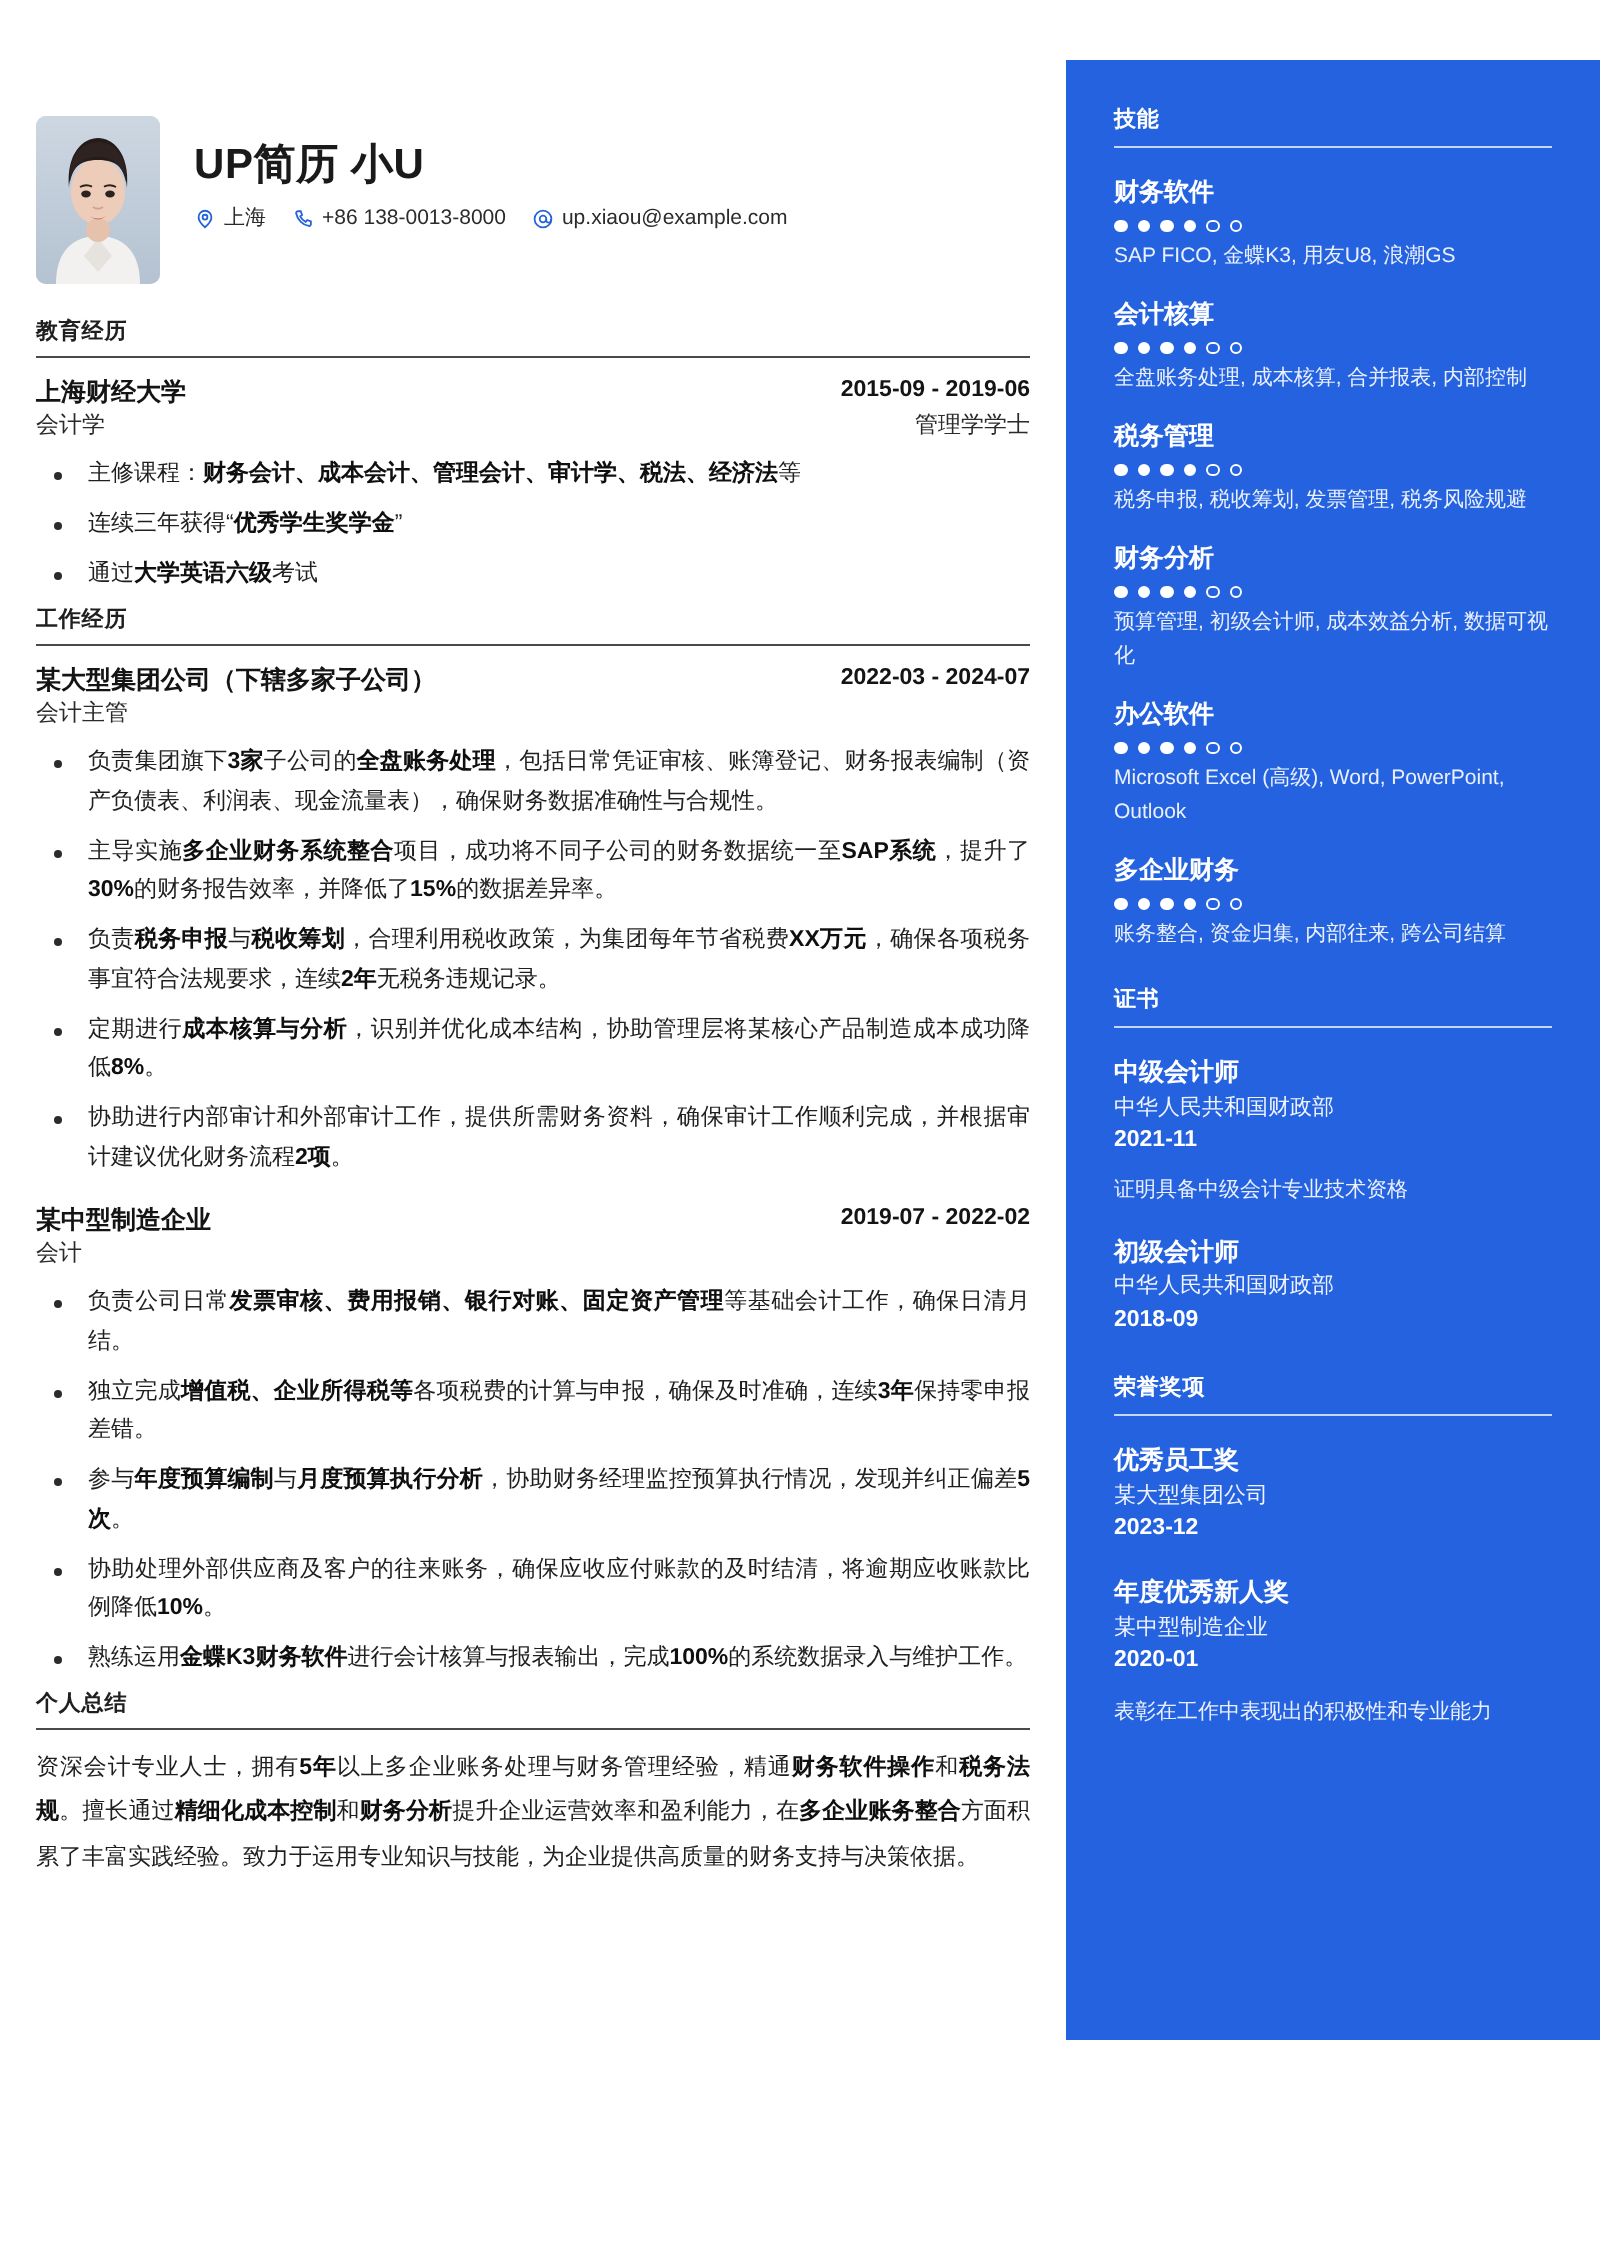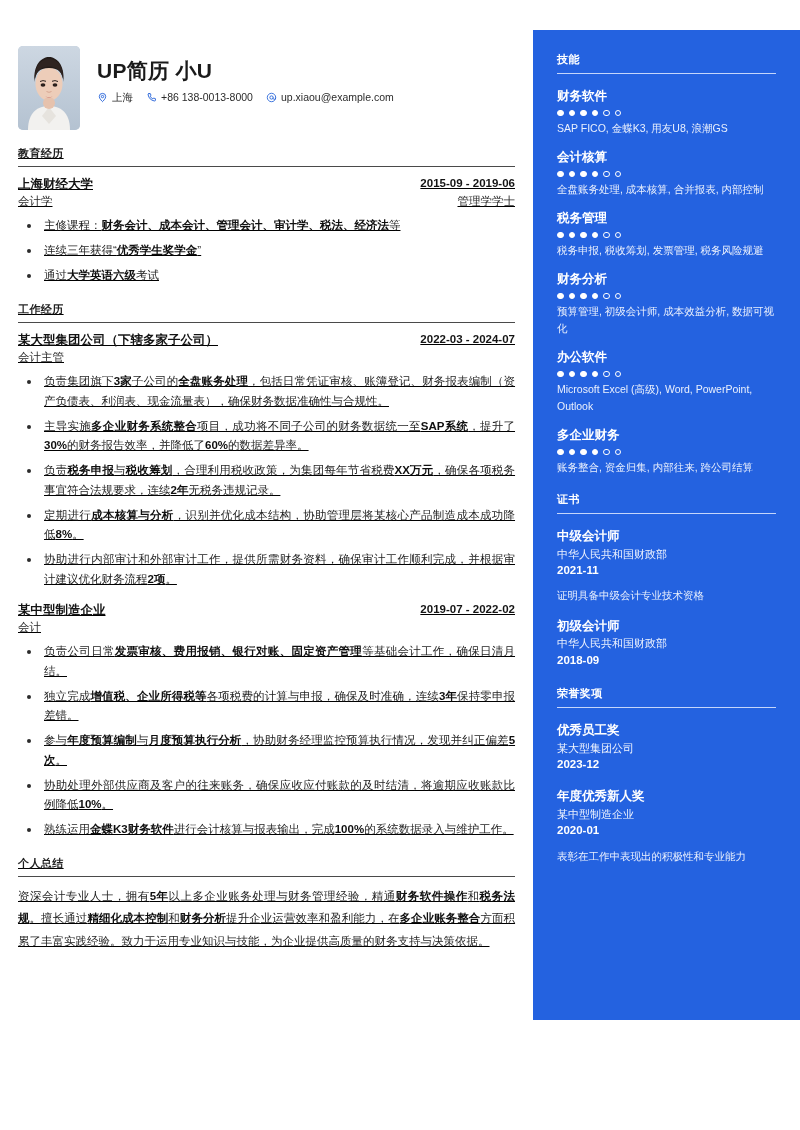--- a/index.html
+++ b/index.html
@@ -15,21 +15,21 @@
     position: relative;
     width: 800px;
     height: 1130px;
     background: #ffffff;
     overflow: hidden;
   }
 
   
   .main-col {
     position: absolute;
-    left: 0; top: 0;
+    left: 0; top: 12px;
     width: 533px;
     padding: 46px 18px 0 18px;
   }
 
   .header-row {
     display: flex;
     align-items: flex-start;
     gap: 17px;
     margin-bottom: 16px;
   }
@@ -69,22 +69,21 @@
     align-items: center;
     gap: 4px;
     margin-right: 13px;
     white-space: nowrap;
   }
   .contact-item .ci { display: inline-flex; align-items: center; color: #2563d9; }
   .contact-item .ci svg { display: block; }
 
   
   .sec {
-    margin-top: 16px;
-    text-decoration: underline;
+    margin-top: 4px;
   }
   .sec-title {
     font-size: 11px;
     font-weight: 700;
     color: #1f1f1f;
     letter-spacing: 0.4px;
     padding-bottom: 5px;
     margin-bottom: 8px;
     border-bottom: 1px solid #4a4a4a;
   }
@@ -357,21 +356,21 @@
             <div class="entry-row">
               <div class="entry-org">某大型集团公司（下辖多家子公司）</div>
               <div class="entry-date">2022-03 - 2024-07</div>
             </div>
             <div class="entry-row">
               <div class="entry-sub">会计主管</div>
               <div class="entry-sub-right"></div>
             </div>
             <ul class="bullets">
               <li>负责集团旗下<b>3家</b>子公司的<b>全盘账务处理</b>，包括日常凭证审核、账簿登记、财务报表编制（资产负债表、利润表、现金流量表），确保财务数据准确性与合规性。</li>
-              <li>主导实施<b>多企业财务系统整合</b>项目，成功将不同子公司的财务数据统一至<b>SAP系统</b>，提升了<b>30%</b>的财务报告效率，并降低了<b>60%</b>的数据差异率。</li>
+              <li>主导实施<b>多企业财务系统整合</b>项目，成功将不同子公司的财务数据统一至<b>SAP系统</b>，提升了<b>30%</b>的财务报告效率，并降低了<b>15%</b>的数据差异率。</li>
               <li>负责<b>税务申报</b>与<b>税收筹划</b>，合理利用税收政策，为集团每年节省税费<b>XX万元</b>，确保各项税务事宜符合法规要求，连续<b>2年</b>无税务违规记录。</li>
               <li>定期进行<b>成本核算与分析</b>，识别并优化成本结构，协助管理层将某核心产品制造成本成功降低<b>8%</b>。</li>
               <li>协助进行内部审计和外部审计工作，提供所需财务资料，确保审计工作顺利完成，并根据审计建议优化财务流程<b>2项</b>。</li>
             </ul>
           </div>
           <div class="entry">
             <div class="entry-row">
               <div class="entry-org">某中型制造企业</div>
               <div class="entry-date">2019-07 - 2022-02</div>
             </div>

